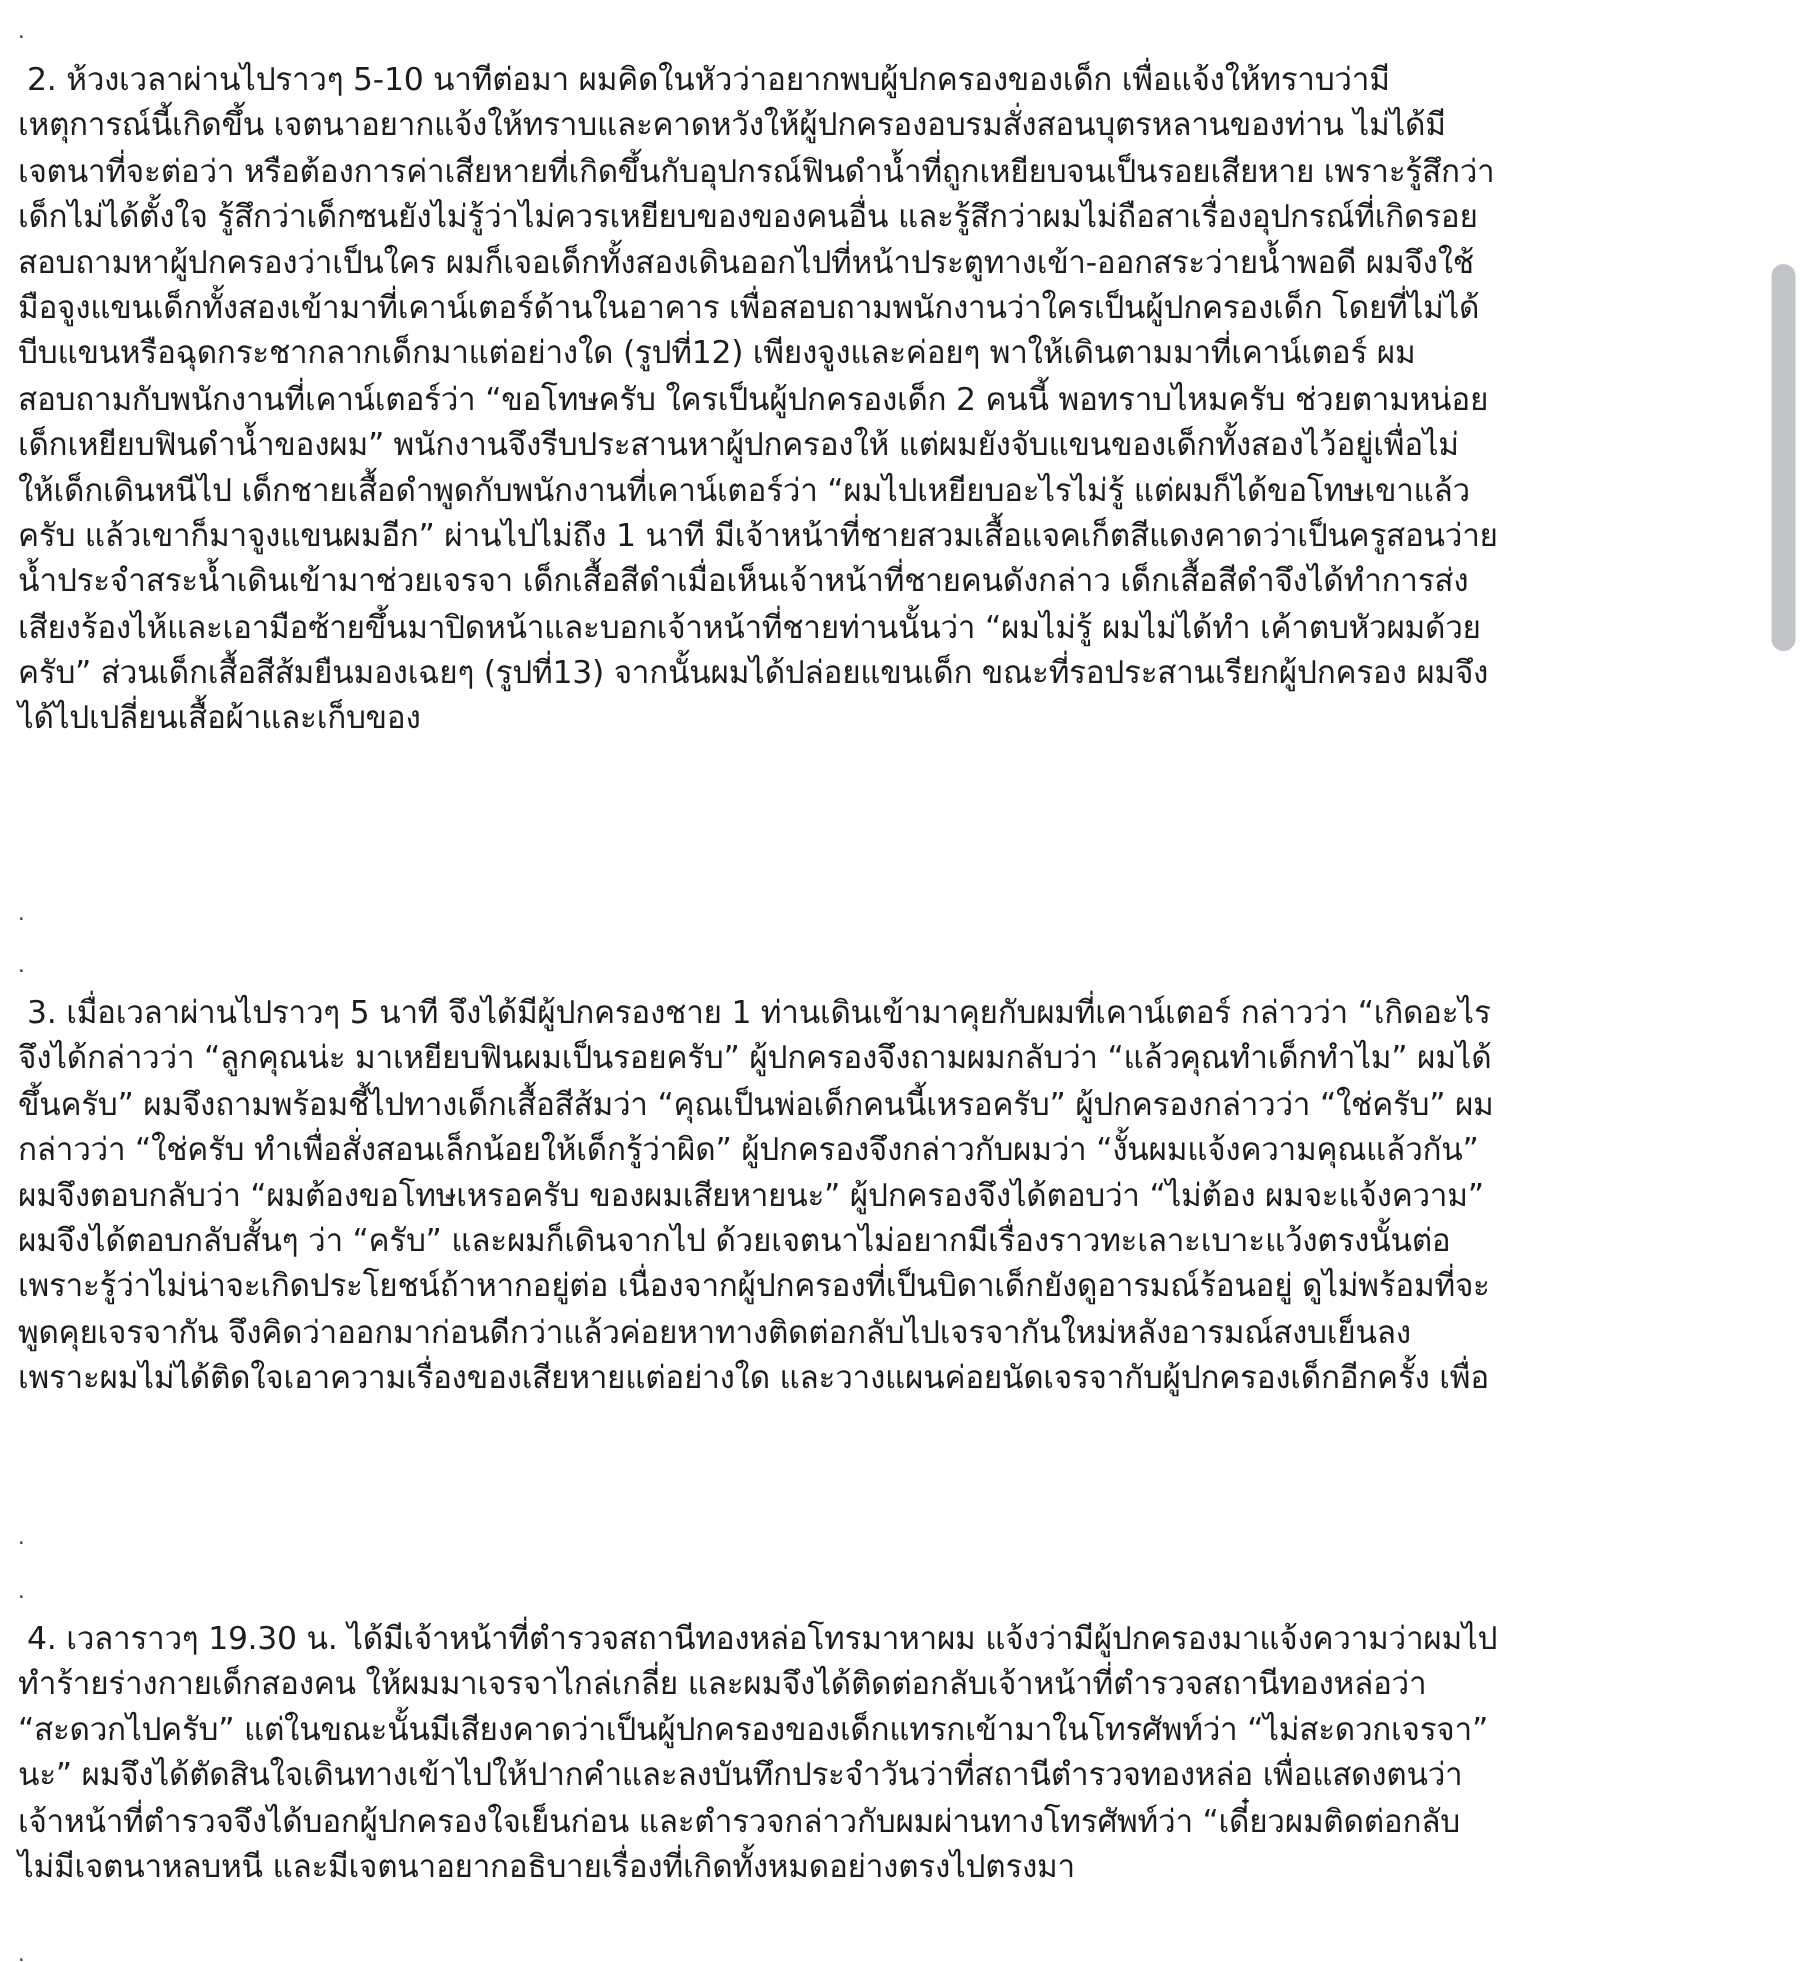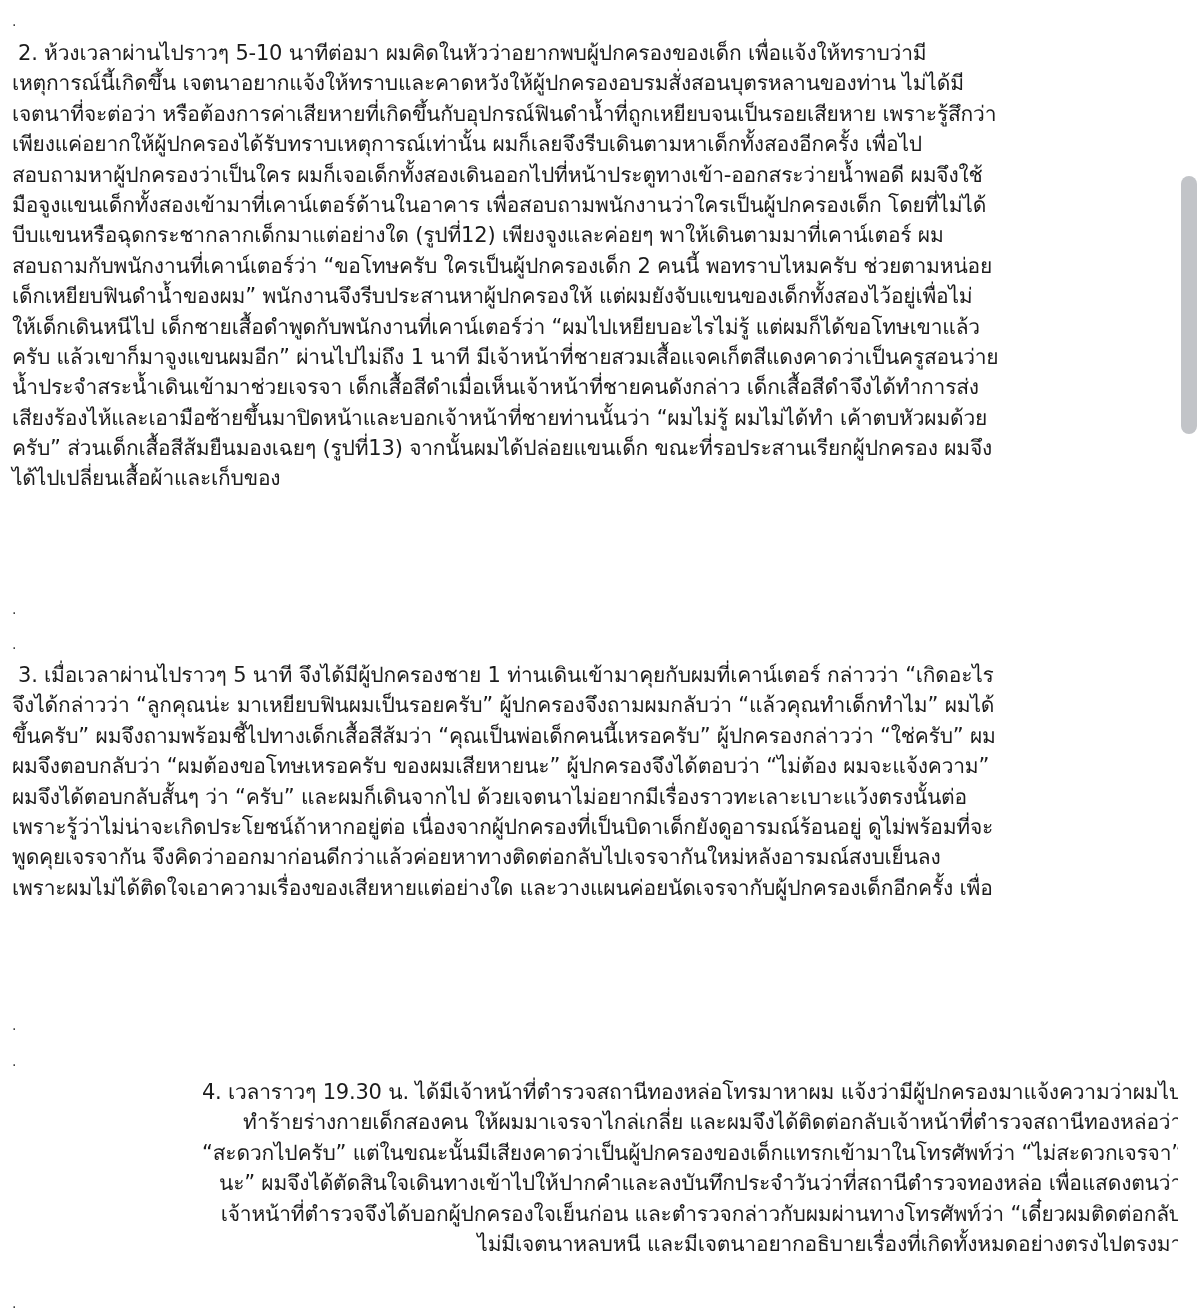--- a/index.html
+++ b/index.html
@@ -67,52 +67,53 @@
 <body>
 
 <div class="page">
 
   <span class="dot" style="top:14px;">.</span>
 
   <div class="para" style="top:38px;">
     <span class="line first">2. ห้วงเวลาผ่านไปราวๆ 5-10 นาทีต่อมา ผมคิดในหัวว่าอยากพบผู้ปกครองของเด็ก เพื่อแจ้งให้ทราบว่ามี</span>
     <span class="line">เหตุการณ์นี้เกิดขึ้น เจตนาอยากแจ้งให้ทราบและคาดหวังให้ผู้ปกครองอบรมสั่งสอนบุตรหลานของท่าน ไม่ได้มี</span>
     <span class="line">เจตนาที่จะต่อว่า หรือต้องการค่าเสียหายที่เกิดขึ้นกับอุปกรณ์ฟินดำน้ำที่ถูกเหยียบจนเป็นรอยเสียหาย เพราะรู้สึกว่า</span>
-    <span class="line">เพียงแค่อยากให้ผู้ปกครองได้รับทราบเหตุการณ์เท่านั้น ผมก็เลยจึงรีบเดินตามหาเด็กทั้งสองอีกครั้ง เพื่อไป</span>
+    <span class="line">เด็กไม่ได้ตั้งใจ รู้สึกว่าเด็กซนยังไม่รู้ว่าไม่ควรเหยียบของของคนอื่น และรู้สึกว่าผมไม่ถือสาเรื่องอุปกรณ์ที่เกิดรอย</span>
     <span class="line">สอบถามหาผู้ปกครองว่าเป็นใคร ผมก็เจอเด็กทั้งสองเดินออกไปที่หน้าประตูทางเข้า-ออกสระว่ายน้ำพอดี ผมจึงใช้</span>
     <span class="line">มือจูงแขนเด็กทั้งสองเข้ามาที่เคาน์เตอร์ด้านในอาคาร เพื่อสอบถามพนักงานว่าใครเป็นผู้ปกครองเด็ก โดยที่ไม่ได้</span>
     <span class="line">บีบแขนหรือฉุดกระชากลากเด็กมาแต่อย่างใด (รูปที่12) เพียงจูงและค่อยๆ พาให้เดินตามมาที่เคาน์เตอร์ ผม</span>
     <span class="line">สอบถามกับพนักงานที่เคาน์เตอร์ว่า “ขอโทษครับ ใครเป็นผู้ปกครองเด็ก 2 คนนี้ พอทราบไหมครับ ช่วยตามหน่อย</span>
     <span class="line">เด็กเหยียบฟินดำน้ำของผม” พนักงานจึงรีบประสานหาผู้ปกครองให้ แต่ผมยังจับแขนของเด็กทั้งสองไว้อยู่เพื่อไม่</span>
     <span class="line">ให้เด็กเดินหนีไป เด็กชายเสื้อดำพูดกับพนักงานที่เคาน์เตอร์ว่า “ผมไปเหยียบอะไรไม่รู้ แต่ผมก็ได้ขอโทษเขาแล้ว</span>
     <span class="line">ครับ แล้วเขาก็มาจูงแขนผมอีก” ผ่านไปไม่ถึง 1 นาที มีเจ้าหน้าที่ชายสวมเสื้อแจคเก็ตสีแดงคาดว่าเป็นครูสอนว่าย</span>
     <span class="line">น้ำประจำสระน้ำเดินเข้ามาช่วยเจรจา เด็กเสื้อสีดำเมื่อเห็นเจ้าหน้าที่ชายคนดังกล่าว เด็กเสื้อสีดำจึงได้ทำการส่ง</span>
     <span class="line">เสียงร้องไห้และเอามือซ้ายขึ้นมาปิดหน้าและบอกเจ้าหน้าที่ชายท่านนั้นว่า “ผมไม่รู้ ผมไม่ได้ทำ เค้าตบหัวผมด้วย</span>
     <span class="line">ครับ” ส่วนเด็กเสื้อสีส้มยืนมองเฉยๆ (รูปที่13) จากนั้นผมได้ปล่อยแขนเด็ก ขณะที่รอประสานเรียกผู้ปกครอง ผมจึง</span>
     <span class="line">ได้ไปเปลี่ยนเสื้อผ้าและเก็บของ</span>
   </div>
 
   <span class="dot" style="top:602px;">.</span>
   <span class="dot" style="top:637px;">.</span>
 
   <div class="para" style="top:660px;">
     <span class="line first">3. เมื่อเวลาผ่านไปราวๆ 5 นาที จึงได้มีผู้ปกครองชาย 1 ท่านเดินเข้ามาคุยกับผมที่เคาน์เตอร์ กล่าวว่า “เกิดอะไร</span>
     <span class="line">จึงได้กล่าวว่า “ลูกคุณน่ะ มาเหยียบฟินผมเป็นรอยครับ” ผู้ปกครองจึงถามผมกลับว่า “แล้วคุณทำเด็กทำไม” ผมได้</span>
     <span class="line">ขึ้นครับ” ผมจึงถามพร้อมชี้ไปทางเด็กเสื้อสีส้มว่า “คุณเป็นพ่อเด็กคนนี้เหรอครับ” ผู้ปกครองกล่าวว่า “ใช่ครับ” ผม</span>
+    <span class="line">กล่าวว่า “ใช่ครับ ทำเพื่อสั่งสอนเล็กน้อยให้เด็กรู้ว่าผิด” ผู้ปกครองจึงกล่าวกับผมว่า “งั้นผมแจ้งความคุณแล้วกัน”</span>
     <span class="line">ผมจึงตอบกลับว่า “ผมต้องขอโทษเหรอครับ ของผมเสียหายนะ” ผู้ปกครองจึงได้ตอบว่า “ไม่ต้อง ผมจะแจ้งความ”</span>
     <span class="line">ผมจึงได้ตอบกลับสั้นๆ ว่า “ครับ” และผมก็เดินจากไป ด้วยเจตนาไม่อยากมีเรื่องราวทะเลาะเบาะแว้งตรงนั้นต่อ</span>
     <span class="line">เพราะรู้ว่าไม่น่าจะเกิดประโยชน์ถ้าหากอยู่ต่อ เนื่องจากผู้ปกครองที่เป็นบิดาเด็กยังดูอารมณ์ร้อนอยู่ ดูไม่พร้อมที่จะ</span>
     <span class="line">พูดคุยเจรจากัน จึงคิดว่าออกมาก่อนดีกว่าแล้วค่อยหาทางติดต่อกลับไปเจรจากันใหม่หลังอารมณ์สงบเย็นลง</span>
     <span class="line">เพราะผมไม่ได้ติดใจเอาความเรื่องของเสียหายแต่อย่างใด และวางแผนค่อยนัดเจรจากับผู้ปกครองเด็กอีกครั้ง เพื่อ</span>
   </div>
 
   <span class="dot" style="top:1018px;">.</span>
   <span class="dot" style="top:1054px;">.</span>
 
-  <div class="para" style="top:1077px;text-align:right;">
+  <div class="para" style="top:1077px;">
     <span class="line first">4. เวลาราวๆ 19.30 น. ได้มีเจ้าหน้าที่ตำรวจสถานีทองหล่อโทรมาหาผม แจ้งว่ามีผู้ปกครองมาแจ้งความว่าผมไป</span>
     <span class="line">ทำร้ายร่างกายเด็กสองคน ให้ผมมาเจรจาไกล่เกลี่ย และผมจึงได้ติดต่อกลับเจ้าหน้าที่ตำรวจสถานีทองหล่อว่า</span>
     <span class="line">“สะดวกไปครับ” แต่ในขณะนั้นมีเสียงคาดว่าเป็นผู้ปกครองของเด็กแทรกเข้ามาในโทรศัพท์ว่า “ไม่สะดวกเจรจา”</span>
     <span class="line">นะ” ผมจึงได้ตัดสินใจเดินทางเข้าไปให้ปากคำและลงบันทึกประจำวันว่าที่สถานีตำรวจทองหล่อ เพื่อแสดงตนว่า</span>
     <span class="line">เจ้าหน้าที่ตำรวจจึงได้บอกผู้ปกครองใจเย็นก่อน และตำรวจกล่าวกับผมผ่านทางโทรศัพท์ว่า “เดี๋ยวผมติดต่อกลับ</span>
     <span class="line">ไม่มีเจตนาหลบหนี และมีเจตนาอยากอธิบายเรื่องที่เกิดทั้งหมดอย่างตรงไปตรงมา</span>
   </div>
 
   <span class="dot" style="top:1296px;">.</span>
 

